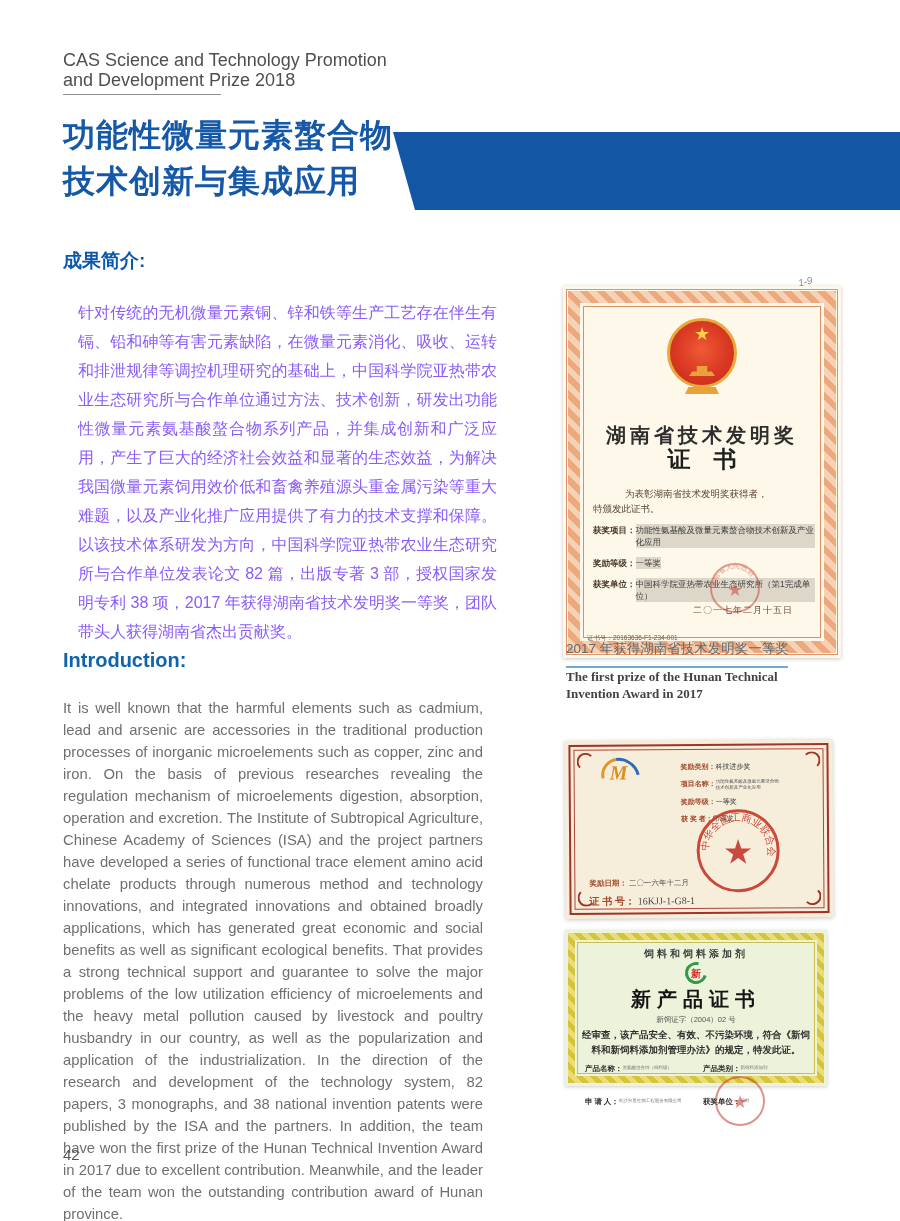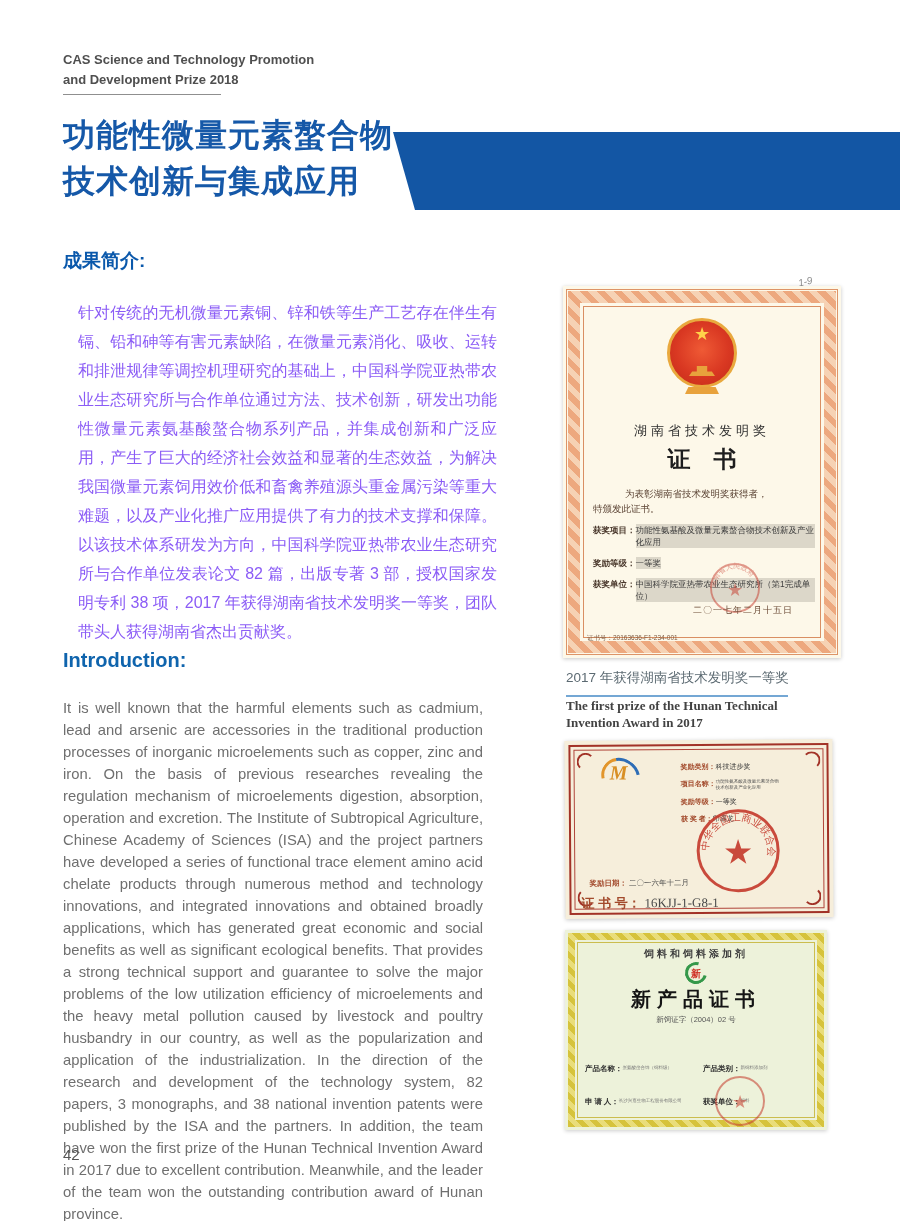--- a/index.html
+++ b/index.html
@@ -1,20 +1,20 @@
 <!DOCTYPE html>
 <html><head>
 <meta charset="utf-8">
 <style>
   html,body{margin:0;padding:0;background:#fff;}
   .page{position:relative;width:900px;height:1221px;background:#ffffff;overflow:hidden;
         font-family:"Liberation Sans","DejaVu Sans",sans-serif;}
 
   
-  .hdr{position:absolute;left:63px;top:50px;font-size:13px;line-height:20px;color:#4f4f4f;font-weight:bold;}
+  .hdr{position:absolute;left:63px;top:50px;font-size:18px;line-height:20px;color:#4f4f4f;}
   .hdr-rule{position:absolute;left:63px;top:94px;width:158px;height:1px;background:#8f8f8f;}
 
   
   .band{position:absolute;left:393px;top:132px;width:507px;height:78px;background:#1356a4;
         clip-path:polygon(0 0,100% 0,100% 100%,22px 100%);}
   .doc-title{position:absolute;left:63px;top:112px;font-family:"Liberation Serif","DejaVu Serif",serif;
         font-weight:bold;font-size:32px;line-height:46px;color:#1558a8;letter-spacing:1px;}
 
   
   .sec-zh{position:absolute;left:63px;top:248px;font-size:19px;font-weight:bold;color:#0a58ab;}
@@ -36,38 +36,38 @@
         transform:rotate(-12deg);}
   .emblem{position:absolute;left:50%;top:32px;transform:translateX(-50%);width:64px;height:64px;
         border-radius:50%;background:radial-gradient(circle at 50% 45%,#ef5a35 0%,#d93822 55%,#c22a18 100%);
         border:3px solid #e9a93e;}
   .emblem .star{position:absolute;left:50%;top:4px;transform:translateX(-50%);color:#ffd24a;
         font-size:18px;line-height:18px;}
   .emblem .gate{position:absolute;left:50%;bottom:9px;transform:translateX(-50%);width:26px;height:10px;
         background:#e8a23c;clip-path:polygon(0 100%,100% 100%,88% 55%,70% 55%,70% 0,30% 0,30% 55%,12% 55%);}
   .emblem-base{position:absolute;left:50%;top:101px;transform:translateX(-50%);width:34px;height:7px;
         background:#e8a23c;clip-path:polygon(10% 0,90% 0,100% 100%,0 100%);}
-  .c1-award{position:absolute;top:136px;width:100%;text-align:center;font-size:13px;font-weight:normal;
+  .c1-award{position:absolute;top:136px;width:100%;text-align:center;font-size:20px;font-weight:bold;
         letter-spacing:4px;color:#2e2e2e;font-family:"Liberation Serif",serif;}
   .c1-doc{position:absolute;top:158px;width:100%;text-align:center;font-size:23px;font-weight:bold;
         color:#1d1d1d;font-family:"Liberation Serif",serif;}
   .c1-b1{position:absolute;left:62px;top:202px;font-size:9.5px;color:#5a4233;font-family:"Liberation Serif",serif;}
   .c1-b2{position:absolute;left:30px;top:217px;font-size:9.5px;color:#5a4233;font-family:"Liberation Serif",serif;}
   .c1-fields{position:absolute;left:30px;top:238px;width:222px;font-size:8.5px;line-height:12px;
         color:#4a382c;}
   .c1-row{margin-bottom:9px;display:flex;align-items:flex-start;}
   .c1-lab{font-weight:bold;white-space:nowrap;}
   .hl{background:#dcd7c9;color:#3c3c3c;}
   .c1-seal{position:absolute;left:142px;top:272px;width:60px;height:60px;opacity:.5;}
   .c1-date{position:absolute;left:130px;top:318px;font-size:9px;color:#6b4a36;letter-spacing:1px;
         font-family:"Liberation Serif",serif;}
   .c1-no{position:absolute;left:24px;top:348px;font-size:6.5px;color:#7b5a42;}
 
   
-  .cap{position:absolute;left:566px;top:669px;width:255px;}
+  .cap{position:absolute;left:566px;top:640px;width:255px;}
   .cap-zh{font-size:13.5px;color:#5c6a72;}
   .cap-rule{margin-top:8px;width:222px;height:2px;background:#74a7d4;}
   .cap-en{font-size:13px;line-height:17px;color:#424242;width:245px;
         font-family:"Liberation Serif","DejaVu Serif",serif;font-weight:bold;}
 
   
   .cert2{position:absolute;left:565px;top:740px;width:268px;height:178px;background:#f6eedb;
         box-shadow:0 1px 4px rgba(0,0,0,.22);transform:rotate(-0.4deg);}
   .c2-frame{position:absolute;inset:4px;border:2px solid #a23227;}
   .c2-frame2{position:absolute;inset:9px;border:1px solid #b0443a;}
@@ -84,25 +84,25 @@
         color:#d88f25;font-family:"Liberation Serif",serif;}
   .c2-fields{position:absolute;left:116px;top:22px;width:134px;font-size:7px;}
   .c2-row{margin-bottom:7px;display:flex;align-items:flex-start;}
   .c2-lab{color:#a34a2c;font-weight:bold;white-space:nowrap;}
   .c2-val{color:#3a3a3a;}
   .c2-val.tiny{font-size:4.5px;line-height:5.5px;width:66px;color:#555;}
   .c2-body{position:absolute;left:24px;top:76px;width:120px;font-size:8px;line-height:13.5px;
         color:#6d4a33;font-family:"Liberation Serif",serif;text-indent:16px;}
   .c2-seal{position:absolute;left:128px;top:66px;width:90px;height:90px;opacity:.9;}
   .c2-date{position:absolute;left:24px;top:138px;font-size:7.5px;}
-  .c2-no{position:absolute;left:16px;top:154px;font-size:13px;}
+  .c2-no{position:absolute;left:24px;top:154px;font-size:10px;}
   .c2-date .c2-val,.c2-no .c2-val{font-family:"Liberation Serif",serif;color:#4a4a4a;}
 
   
-  .cert3{position:absolute;left:565px;top:930px;width:262px;height:200px;background:#edf2da;
+  .cert3{position:absolute;left:565px;top:930px;width:262px;height:156px;background:#edf2da;
         box-shadow:0 1px 4px rgba(0,0,0,.2);}
   .c3-frame{position:absolute;inset:3px;border:7px solid #d6c33c;
         border-image:repeating-linear-gradient(45deg,#d6c33c 0 5px,#e9dd7a 5px 10px) 7;}
   .c3-inner{position:absolute;inset:12px;border:1px solid #cbbd4e;}
   .c3-top{position:absolute;top:17px;width:100%;text-align:center;font-size:10px;font-weight:bold;
         color:#3c3c3c;letter-spacing:3px;font-family:"Liberation Serif",serif;}
   .c3-logo{position:absolute;top:32px;left:50%;transform:translateX(-50%);width:22px;height:22px;}
   .c3-arc{position:absolute;inset:0;border:3px solid #35984a;border-right-color:transparent;
         border-radius:50%;transform:rotate(-30deg);}
   .c3-xin{position:absolute;left:6px;top:5px;font-size:10px;font-weight:bold;color:#cf2b20;}
@@ -238,20 +238,21 @@
   <div class="cert3">
     <div class="c3-frame"></div>
     <div class="c3-inner"></div>
     <div class="c3-top">饲料和饲料添加剂</div>
     <div class="c3-logo">
       <span class="c3-arc"></span>
       <span class="c3-xin">新</span>
     </div>
     <div class="c3-title">新产品证书</div>
     <div class="c3-sub">新饲证字（2004）02 号</div>
+    <div class="c3-body">经审查，该产品安全、有效、不污染环境，符合《新饲料和新饲料添加剂管理办法》的规定，特发此证。</div>
     <div class="c3-fields">
       <div class="c3-grid">
         <div class="c3-row">
           <span class="c3-lab">产品名称：</span>
           <span class="c3-val">蛋氨酸螯合锌（饲料级）</span>
         </div>
         <div class="c3-row">
           <span class="c3-lab">产品类别：</span>
           <span class="c3-val">新饲料添加剂</span>
         </div>

